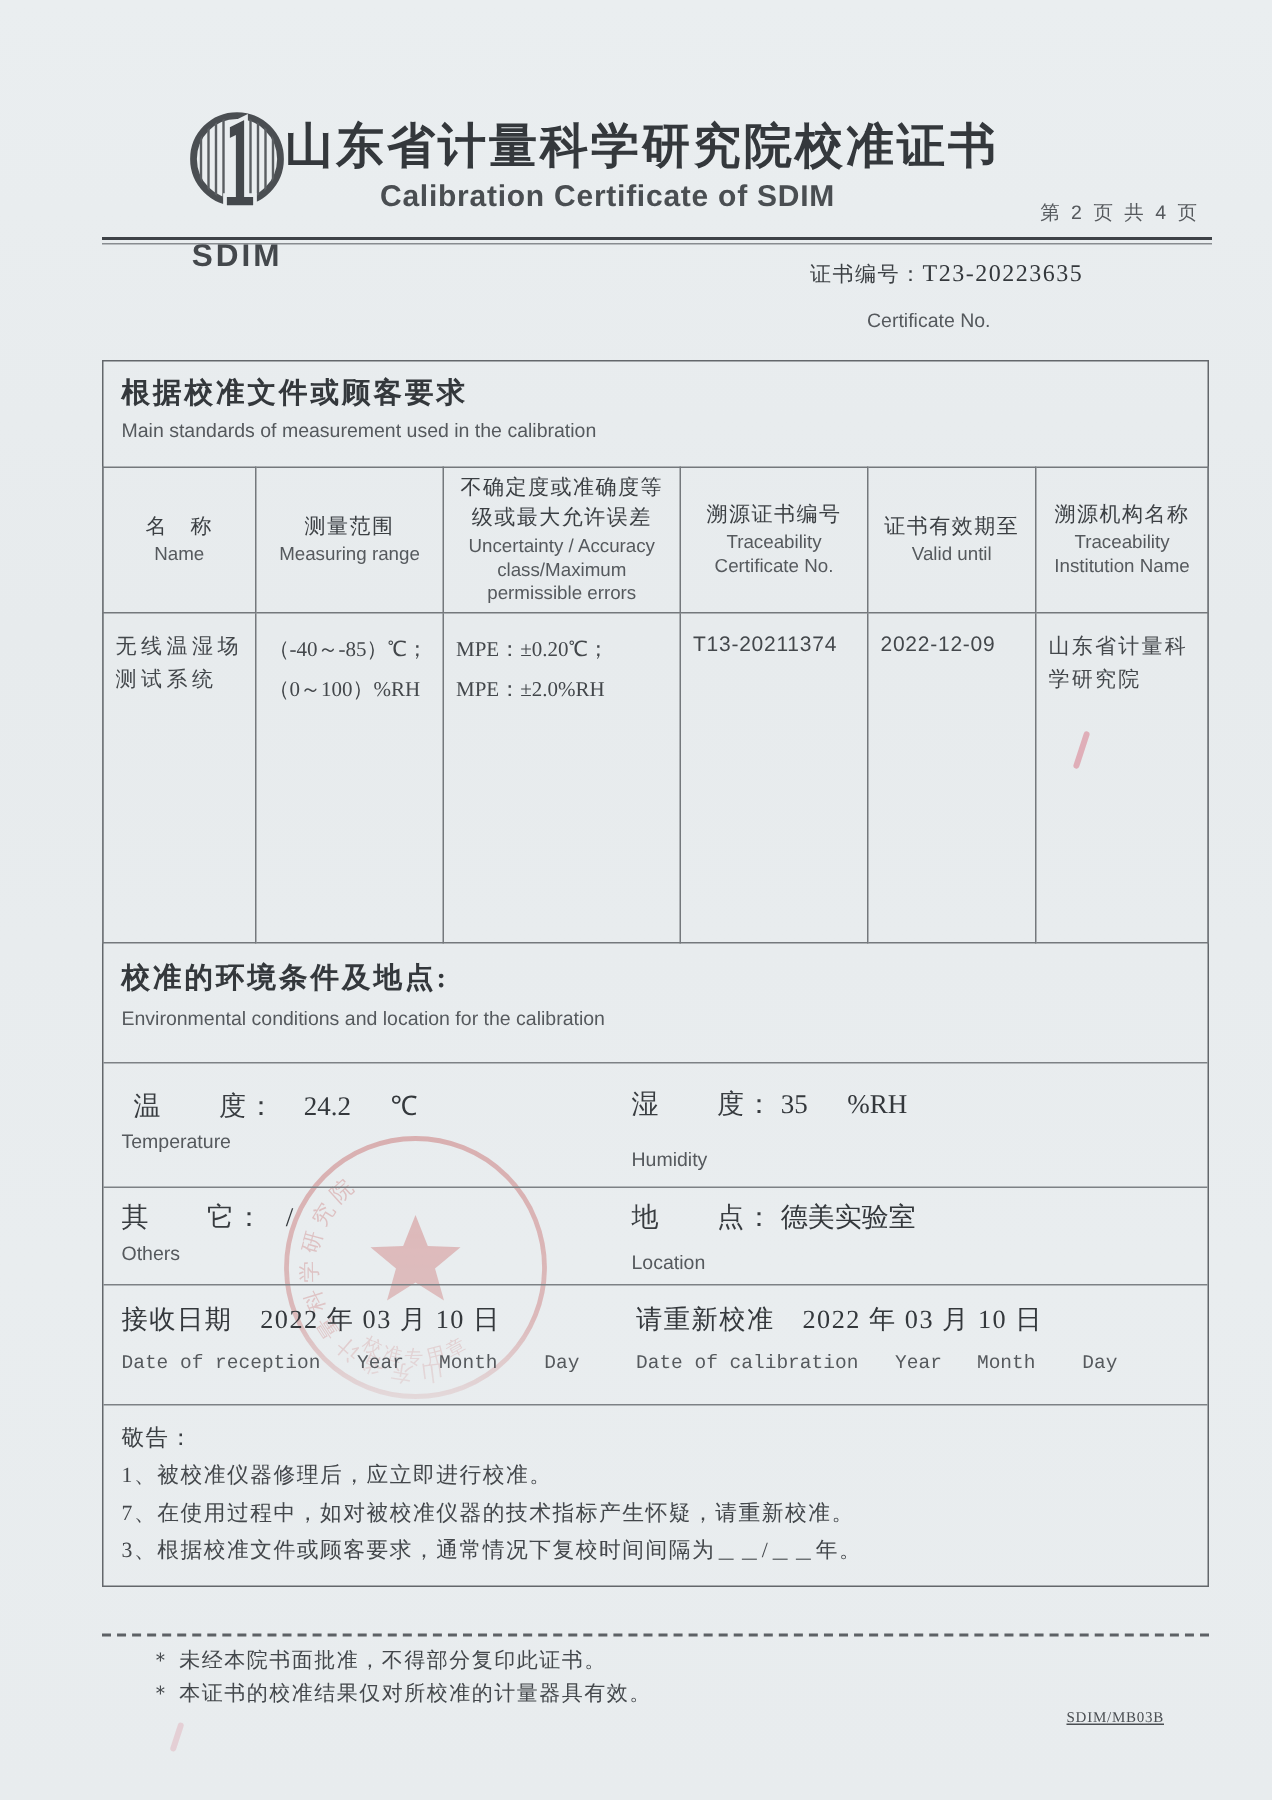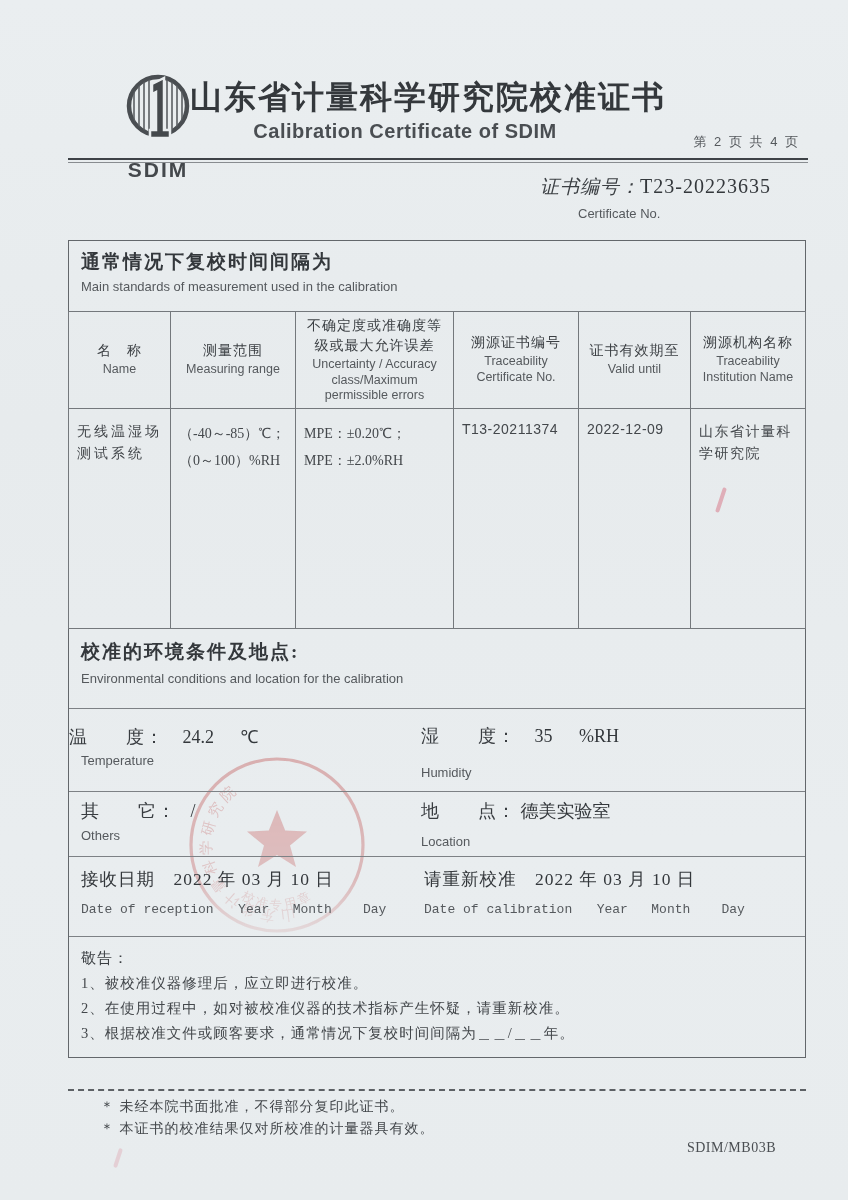--- a/index.html
+++ b/index.html
@@ -29,22 +29,22 @@
   }
   .page-info{
     left:660px;top:133px;width:140px;text-align:right;
     font-size:13px;letter-spacing:2px;color:#55595d;white-space:nowrap;
   }
   .header-rule{
     left:68px;top:158px;width:740px;height:2px;
     border-top:2.5px solid #3e4247;border-bottom:1px solid #888c90;
   }
   .certno-line{left:540px;top:174px;width:280px;white-space:nowrap;}
-  .certno-label{font-family:"Liberation Serif", serif;font-size:19px;letter-spacing:1px;color:#3b3f43;font-style:italic;}
-  .certno-value{font-family:"Liberation Serif", serif;font-size:20px;letter-spacing:1px;color:#34383c;margin-top:42px;}
+  .certno-label{font-family:"Liberation Serif", serif;font-size:14px;letter-spacing:1px;color:#3b3f43;}
+  .certno-value{font-family:"Liberation Serif", serif;font-size:16px;letter-spacing:1px;color:#34383c;margin-top:42px;}
   .certno-en{left:578px;top:206px;font-size:13px;color:#55595d;}
 
   
   .main-box{
     left:68px;top:240px;width:738px;height:818px;
     border:1.5px solid #63676b;box-sizing:border-box;
   }
   .sec-title-zh{font-family:"Liberation Serif", serif;font-weight:600;font-size:19px;letter-spacing:2px;color:#34383c;white-space:nowrap;}
   .sec-title-en{font-size:13px;color:#55595d;white-space:nowrap;}
 
@@ -75,21 +75,21 @@
   .date-zh{font-family:"Liberation Serif", serif;font-size:17.5px;letter-spacing:1px;color:#34383c;white-space:pre;}
   .date-en{font-size:13px;color:#55595d;white-space:pre;font-family:Liberation Mono, monospace;}
 
   
   .notice-title{font-family:"Liberation Serif", serif;font-size:15px;letter-spacing:1px;color:#3b3f43;}
   .notice-item{font-family:"Liberation Serif", serif;font-size:14.5px;letter-spacing:1px;color:#43474b;white-space:nowrap;}
 
   
   .footer-rule{left:68px;top:1089px;width:738px;border-top:2px dashed #5d6165;}
   .footnote{left:100px;font-family:"Liberation Serif", serif;font-size:14px;letter-spacing:1px;color:#43474b;white-space:nowrap;}
-  .form-code{left:606px;top:1140px;width:170px;text-align:right;font-family:"Liberation Serif", serif;font-size:14px;letter-spacing:0.5px;color:#4a4e52;}
+  .form-code{left:606px;top:1140px;width:170px;text-align:right;font-family:"Liberation Serif", serif;font-size:10px;letter-spacing:0.5px;color:#4a4e52;text-decoration:underline;}
 
   
   .seal{left:180px;top:748px;width:200px;height:200px;pointer-events:none;}
   .pink-slash{
     width:4px;height:26px;border-radius:3px;background:#dc9aa6;opacity:0.75;
     transform:rotate(18deg);
   }
   .pink-slash.faint{opacity:0.35;height:20px;}
 </style>
 </head>
@@ -153,21 +153,21 @@
         <textPath href="#arcBot" startOffset="62">校准专用章</textPath>
       </text>
     </g>
   </svg>
 
   <div class="abs pink-slash" style="left:719px;top:487px;"></div>
   <div class="abs pink-slash faint" style="left:116px;top:1148px;"></div>
 
   <div class="abs main-box">
 
-    <div class="abs sec-title-zh" style="left:12px;top:8px;">通常情况下复校时间间隔为</div>
+    <div class="abs sec-title-zh" style="left:12px;top:8px;">根据校准文件或顾客要求</div>
     <div class="abs sec-title-en" style="left:12px;top:38px;">Main standards of measurement used in the calibration</div>
 
     <table class="std-table">
       <colgroup>
         <col style="width:102px">
           <col style="width:125px">
           <col style="width:158px">
         <col style="width:125px">
           <col style="width:112px">
           <col style="width:115px">
@@ -215,30 +215,30 @@
           <td class="cell-serif">2022-12-09</td>
           <td class="cell-inst">山东省计量科学研究院</td>
         </tr>
       </tbody>
     </table>
 
     <div class="abs sec-title-zh" style="left:12px;top:398px;">校准的环境条件及地点:</div>
     <div class="abs sec-title-en" style="left:12px;top:430px;">Environmental conditions and location for the calibration</div>
     <div class="hline" style="top:467px;"></div>
 
-    <div class="abs" style="left:0;top:483px;">
+    <div class="abs" style="left:20px;top:483px;">
       <span class="env-label">温　　度：</span>
       <span class="env-value" style="margin-left:14px;">24.2</span>
       <span class="env-value" style="margin-left:22px;">℃</span>
     </div>
     <div class="abs env-en" style="left:12px;top:512px;">Temperature</div>
 
     <div class="abs" style="left:352px;top:483px;">
       <span class="env-label">湿　　度：</span>
-      <span class="env-value" style="margin-left:14px;">35</span>
+      <span class="env-value" style="margin-left:0;">35</span>
       <span class="env-value" style="margin-left:22px;">%RH</span>
     </div>
     <div class="abs env-en" style="left:352px;top:524px;">Humidity</div>
 
     <div class="hline" style="top:550px;"></div>
 
     <div class="abs" style="left:12px;top:558px;">
       <span class="env-label">其　　它：</span>
       <span class="env-value" style="margin-left:10px;">/</span>
     </div>
@@ -267,21 +267,21 @@
     </div>
     <div class="abs" style="left:355px;top:658px;">
       <span class="date-en">Date of calibration</span>
       <span class="date-en" style="margin-left:20px;">Year   Month    Day</span>
     </div>
 
     <div class="hline" style="top:695px;"></div>
 
     <div class="abs notice-title" style="left:12px;top:708px;">敬告：</div>
     <div class="abs notice-item" style="left:12px;top:733px;">1、被校准仪器修理后，应立即进行校准。</div>
-    <div class="abs notice-item" style="left:12px;top:758px;">2、在使用过程中，如对被校准仪器的技术指标产生怀疑，请重新校准。</div>
+    <div class="abs notice-item" style="left:12px;top:758px;">7、在使用过程中，如对被校准仪器的技术指标产生怀疑，请重新校准。</div>
     <div class="abs notice-item" style="left:12px;top:783px;">3、根据校准文件或顾客要求，通常情况下复校时间间隔为＿＿/＿＿年。</div>
   </div>
 
   <div class="abs footer-rule"></div>
   <div class="abs footnote" style="top:1098px;">＊ 未经本院书面批准，不得部分复印此证书。</div>
   <div class="abs footnote" style="top:1120px;">＊ 本证书的校准结果仅对所校准的计量器具有效。</div>
   <div class="abs form-code">SDIM/MB03B</div>
 
 </div>
 

